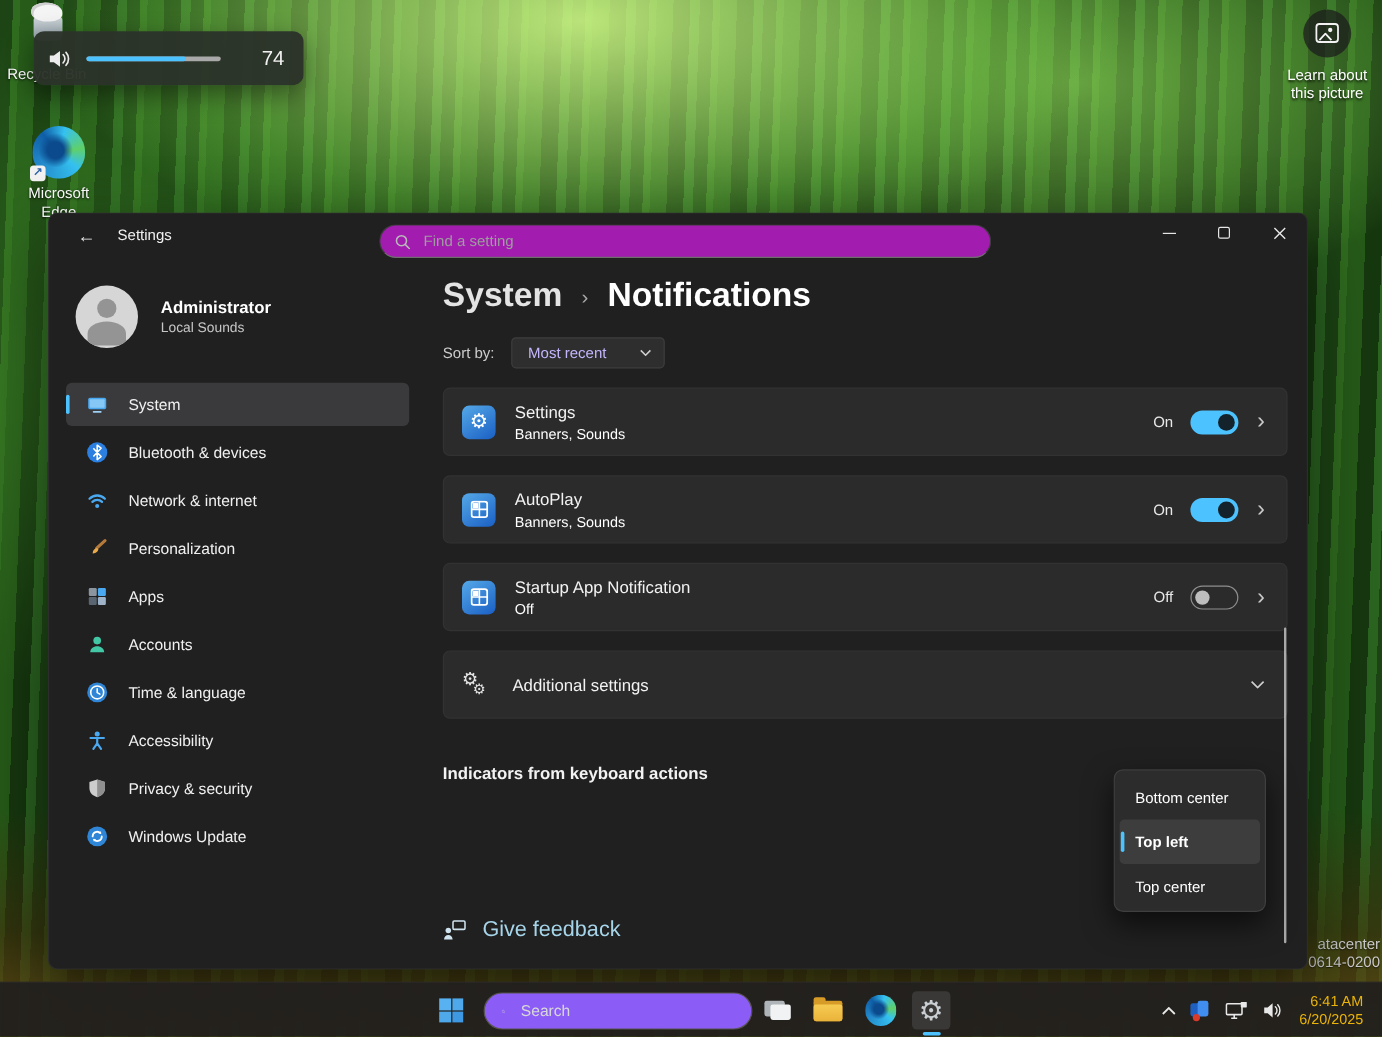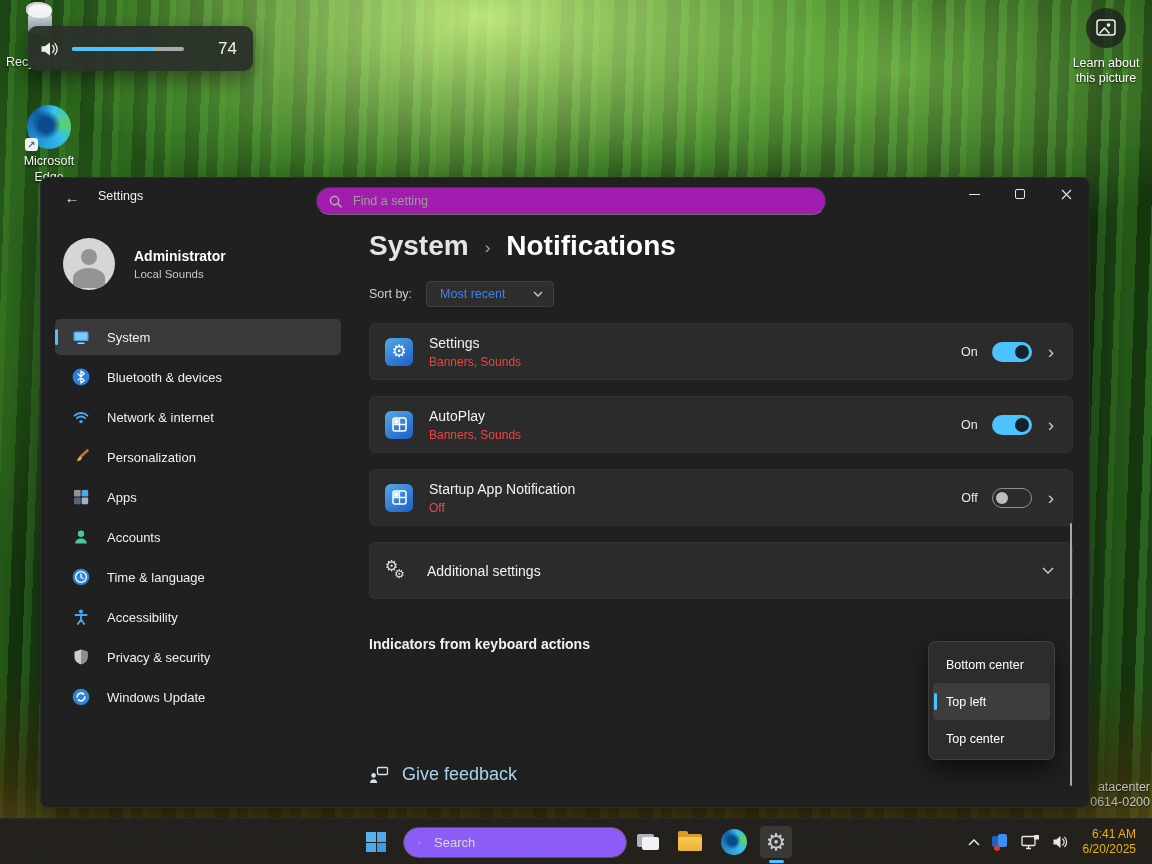--- a/index.html
+++ b/index.html
@@ -73,50 +73,50 @@
 
   
   .main{position:absolute;left:328px;top:0;width:706px;height:631px;}
   .crumb{position:absolute;left:0;top:52px;display:flex;align-items:center;}
   .crumb .p{font-size:28px;font-weight:bold;color:#e4e4e4;}
   .crumb .sep{font-size:17px;color:#a8a8a8;margin:4px 16px 0;}
   .crumb .c{font-size:28px;font-weight:bold;color:#fff;}
   .sortrow{position:absolute;left:0;top:103px;display:flex;align-items:center;}
   .sort-label{color:#cccccc;font-size:12.5px;}
   .sort-dd{margin-left:14px;width:128px;height:26px;background:#2e2e2e;border:1px solid #3e3e3e;border-radius:4px;display:flex;align-items:center;padding:0 10px 0 13px;}
-  .sort-dd span{color:#3b82f6;font-size:12.5px;}
+  .sort-dd span{color:#c4b5fd;font-size:12.5px;}
   .sort-dd svg{margin-left:auto;}
   .card{position:absolute;left:0;width:704px;background:#2b2b2b;border:1px solid #323232;border-radius:6px;display:flex;align-items:center;padding:0 18px 0 15px;}
   .r1{top:145px;height:57px;} .r2{top:218px;height:57px;} .r3{top:291px;height:57px;} .r4{top:364px;height:57px;}
   .r5{top:485px;height:69px;}
   .appic{width:28px;height:28px;border-radius:6px;background:linear-gradient(145deg,#55a9e8,#1a5fc4);display:flex;align-items:center;justify-content:center;flex:none;}
   .appic .gear{color:#fff;font-size:17px;line-height:1;}
   .rowtxt{margin-left:16px;}
   .rowtitle{color:#f2f2f2;font-size:14px;}
-  .rowsub{color:#ef4444;font-size:12px;margin-top:4px;}
+  .rowsub{color:#ffffff;font-size:12px;margin-top:4px;}
   .rowright{margin-left:auto;display:flex;align-items:center;}
   .statetxt{color:#e8e8e8;font-size:12.5px;margin-right:14px;}
   .toggle{width:40px;height:20px;border-radius:10px;position:relative;flex:none;}
   .toggle.on{background:#4cc2ff;}
   .toggle.on .knob{position:absolute;right:3px;top:3px;width:14px;height:14px;border-radius:50%;background:#14232b;}
   .toggle.off{background:transparent;border:1px solid #8f8f8f;}
   .toggle.off .knob{position:absolute;left:3px;top:3px;width:12px;height:12px;border-radius:50%;background:#bdbdbd;}
   .chev-r{color:#c8c8c8;font-size:19px;margin-left:16px;line-height:1;}
   .gears-ic{position:relative;width:26px;height:26px;flex:none;color:#e4e4e4;}
   .gears-ic .g1{position:absolute;left:0;top:-1px;font-size:15px;}
   .gears-ic .g2{position:absolute;left:9px;top:9px;font-size:12px;}
   .sect-head{position:absolute;left:0;top:458px;color:#f2f2f2;font-size:14px;font-weight:bold;}
   .feedback{position:absolute;left:0;top:586px;display:flex;align-items:center;}
   .feedback span{margin-left:13px;font-size:18px;color:#a6d5ea;}
   .vscroll{position:absolute;right:3px;top:345px;width:2px;height:263px;background:#d6d6d6;opacity:.75;border-radius:1px;}
 
   
   .flyout{left:928px;top:641px;width:127px;height:119px;background:#2c2c2c;border:1px solid rgba(255,255,255,.09);border-radius:8px;box-shadow:0 10px 24px rgba(0,0,0,.6);z-index:20;padding:4px 0;}
   .fly-item{position:relative;height:37px;margin:0 4px;border-radius:4px;display:flex;align-items:center;padding-left:13px;color:#fff;font-size:12.5px;}
-  .fly-item.sel{background:#3d3d3d;}
+  .fly-item.sel{background:#3d3d3d;font-weight:bold;}
   .fly-item.sel::before{content:"";position:absolute;left:1px;top:10px;width:3px;height:17px;border-radius:2px;background:#4cc2ff;}
 
   
   .taskbar{left:0;top:818px;width:1152px;height:46px;background:rgba(34,32,30,.96);border-top:1px solid rgba(255,255,255,.04);z-index:30;}
   .tb-ic{position:absolute;top:7px;width:32px;height:32px;border-radius:4px;display:flex;align-items:center;justify-content:center;}
   .start{left:360px;}
   .winlogo{width:20px;height:20px;display:grid;grid-template-columns:9.5px 9.5px;grid-template-rows:9.5px 9.5px;gap:1px;}
   .winlogo i{background:#4fa8ea;}
   .winlogo i:nth-child(1){background:#58b2f2;} .winlogo i:nth-child(4){background:#3f98e2;}
   .tb-search{position:absolute;left:403px;top:8px;width:224px;height:31px;border-radius:16px;background:#8b5cf6;border:1px solid #57534f;display:flex;align-items:center;padding:0 14px;}

